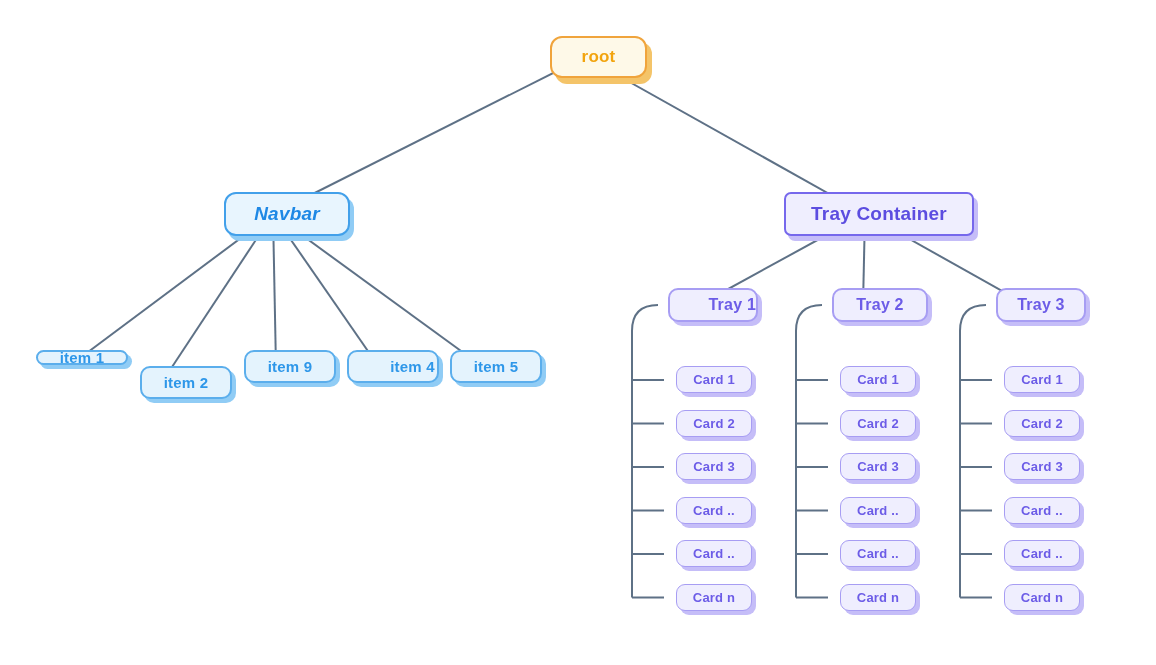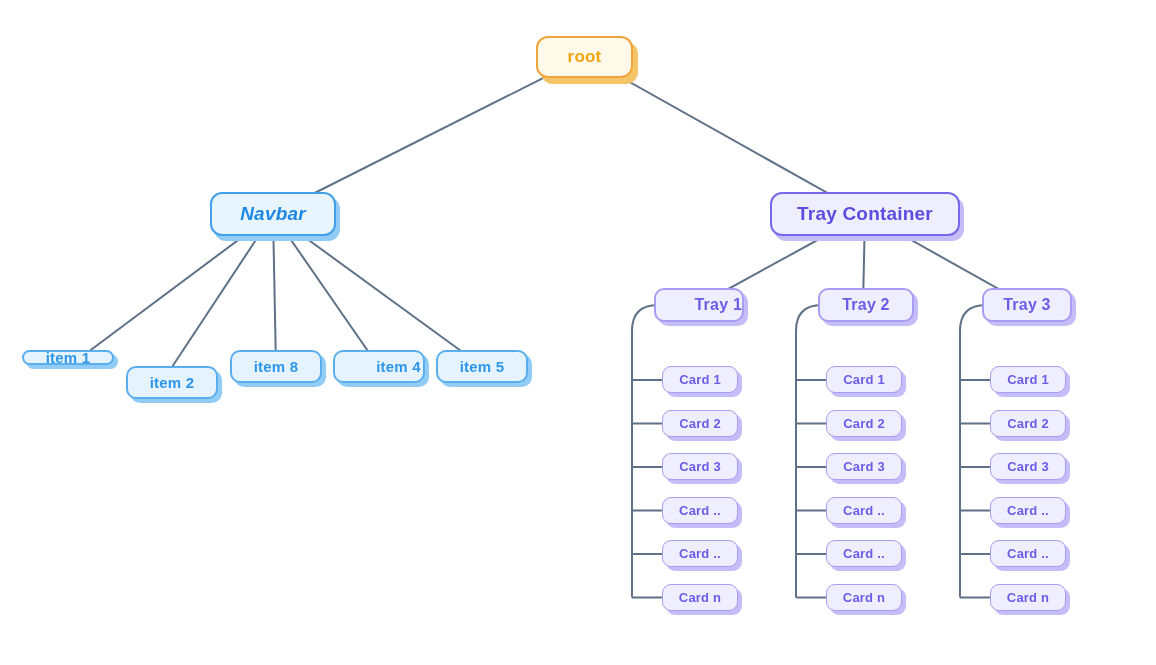--- a/index.html
+++ b/index.html
@@ -7,21 +7,21 @@
     width:1156px;height:665px;position:relative;background:#ffffff;overflow:hidden;
     font-family:"Liberation Sans", sans-serif;
   }
   #stage{position:absolute;inset:0;}
   svg.edges{position:absolute;left:0;top:0;width:1156px;height:665px;}
   svg.edges line, svg.edges path{
     stroke:var(--edge,#5E7186);stroke-width:2;fill:none;
   }
   .node{
     position:absolute;display:flex;align-items:center;justify-content:center;
-    box-sizing:border-box;font-weight:bold;letter-spacing:.2px;
+    box-sizing:border-box;font-weight:bold;letter-spacing:.2px;margin-left:14px;
   }
   .node-root{
     background:var(--root-fill);border:2px solid var(--root-border);border-radius:12px;
     color:var(--root-text);font-size:17px;box-shadow:5px 6px 0 var(--root-shadow);
   }
   .node-navbar{
     background:var(--blue-fill);border:2px solid var(--blue-border);border-radius:12px;
     color:var(--blue-text);font-size:19px;box-shadow:4px 5px 0 var(--blue-shadow);
   }
   .node-item{
@@ -76,30 +76,30 @@
     <span>Navbar</span>
   </div>
 
   <div class="node node-item" style="left:22px;top:350px;width:92px;height:15px;">
     <span>item 1</span>
   </div>
   <div class="node node-item" style="left:126px;top:366px;width:92px;height:33px;">
     <span>item 2</span>
   </div>
   <div class="node node-item" style="left:230px;top:350px;width:92px;height:33px;">
-    <span>item 8</span>
+    <span>item 9</span>
   </div>
   <div class="node node-item" style="left:333px;top:350px;width:92px;height:33px;padding-left:39px;">
     <span>item 4</span>
   </div>
   <div class="node node-item" style="left:436px;top:350px;width:92px;height:33px;">
     <span>item 5</span>
   </div>
 
-  <div class="node node-tray-container" style="left:770px;top:192px;width:190px;height:44px;">
+  <div class="node node-tray-container" style="left:770px;top:192px;width:190px;height:44px;border-radius:7px;">
     <span>Tray Container</span>
   </div>
 
   <div class="node node-tray" style="left:654px;top:288px;width:90px;height:34px;justify-content:flex-end;">
     <span>Tray 1</span>
   </div>
   <div class="node node-tray" style="left:818px;top:288px;width:96px;height:34px;">
     <span>Tray 2</span>
   </div>
   <div class="node node-tray" style="left:982px;top:288px;width:90px;height:34px;">

